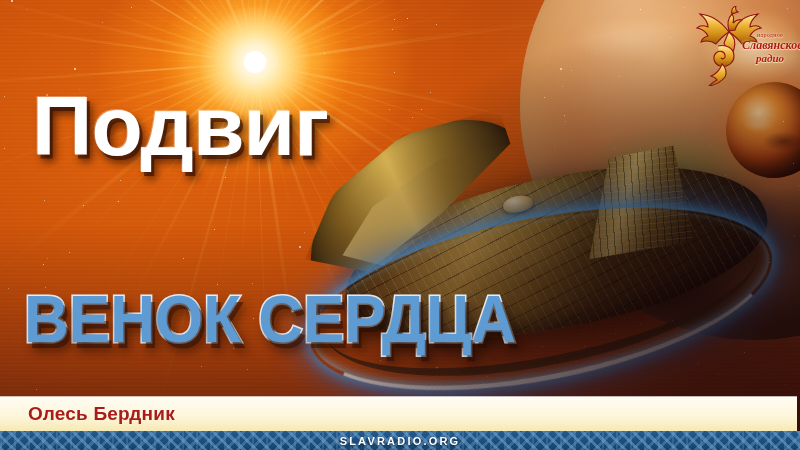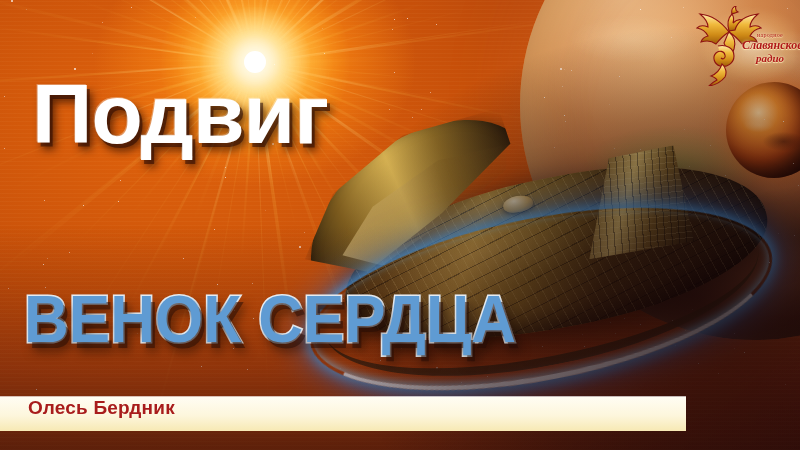--- a/index.html
+++ b/index.html
@@ -182,21 +182,21 @@
   }
   .t-main{
     color:#ffffff;
     font-size:84px;
     line-height:84px;
     text-shadow:
        3px 4px 0 rgba(40,10,4,.55),
        5px 7px 9px rgba(25,6,2,.65),
       -1px -1px 0 rgba(255,255,255,.35);
   }
-  #line1{left:32px;top:72px;}
+  #line1{left:32px;top:84px;}
   #line2{left:26px;top:180px;}
   .t-sub{
     left:24px;top:286px;
     font-size:62px;line-height:62px;
     font-weight:700;
     letter-spacing:0px;
     color:#5f9bd3;
     -webkit-text-stroke:3px #e8eef4;
     paint-order:stroke fill;
     text-shadow:
@@ -221,23 +221,23 @@
     font-family:"Liberation Serif", serif;
     color:#b01818;
     text-shadow:0 0 3px rgba(255,245,210,.95),0 1px 0 rgba(255,230,170,.8);
   }
   .logo-sm{font-size:6px;line-height:7px;letter-spacing:.3px;}
   .logo-lg{font-size:12px;line-height:13px;font-style:italic;font-weight:700;letter-spacing:0px;}
   .logo-md{font-size:11px;line-height:12px;font-style:italic;font-weight:700;}
 
   
   .author-bar{
-    position:absolute;left:0;top:397px;width:686px;height:34px;
+    position:absolute;left:0;top:397px;width:797px;height:34px;
     background:linear-gradient(to bottom,#fffdf3 0%,#fdf6dc 55%,#f7e9b4 100%);
-    display:flex;
+    display:flex;align-items:center;
     box-shadow:0 -1px 0 rgba(255,255,255,.7);
   }
   .author-name{
     margin-left:28px;
     color:#a81c1c;
     font-size:19px;font-weight:700;letter-spacing:.2px;
   }
   .pattern-bar{
     position:absolute;left:0;top:431px;width:800px;height:19px;
     background:#1d4a78;
@@ -574,14 +574,18 @@
       <div class="logo-sm">народное</div>
       <div class="logo-lg">Славянское</div>
       <div class="logo-md">радио</div>
     </div>
   </div>
 
   <div class="author-bar">
     <div class="author-name">Олесь Бердник</div>
   </div>
 
+  <div class="pattern-bar">
+    <div class="weave"></div>
+    <div class="site-url">SLAVRADIO.ORG</div>
+  </div>
 
 </div>
 
 </body></html>

